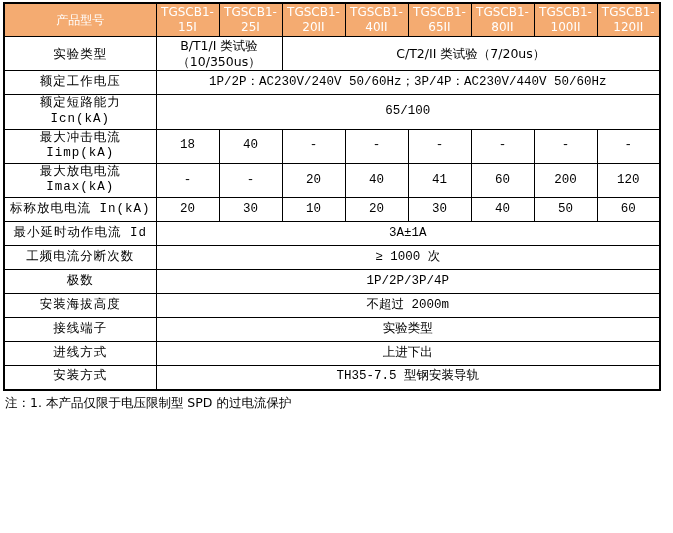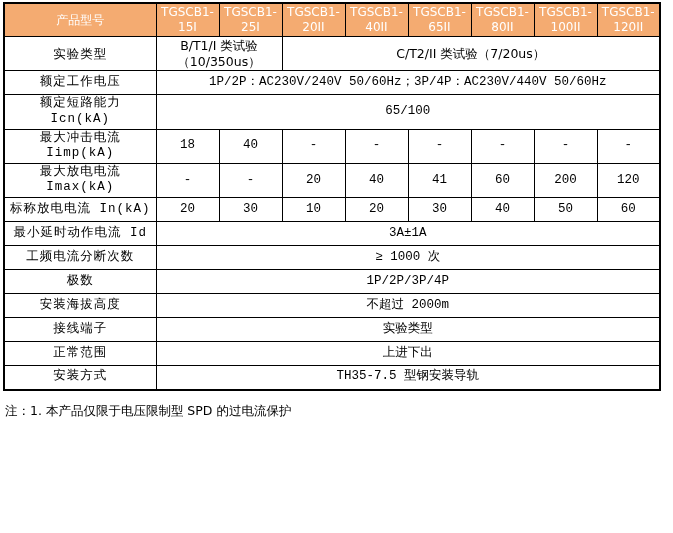--- a/index.html
+++ b/index.html
@@ -38,21 +38,21 @@
   tr.r-head   { height: 32px; }
   tr.r-test   { height: 34px; border-radius: 11px; }
   tr.r-std    { height: 24px; font-family: Liberation Mono, monospace; }
   tr.r-head th {
     background: #F4AB71;
     color: #FFFFFF;
     font-size: 12px;
   }
   td.lbl { letter-spacing: 1px; }
   .notes {
-    margin-top: 12px;
+    margin-top: 4px;
     margin-left: 0;
     font-size: 12.5px;
     color: #000000;
     line-height: 1.2;
   }
   .notes .note-line-1 { margin-left: 2px; }
 </style>
 </head>
 <body>
 
@@ -159,21 +159,21 @@
       <td class="lbl">安装海拔高度</td>
       <td colspan="8">不超过 2000m</td>
     </tr>
 
     <tr class="r-std">
       <td class="lbl">接线端子</td>
       <td colspan="8">实验类型</td>
     </tr>
 
     <tr class="r-std">
-      <td class="lbl">正常范围</td>
+      <td class="lbl">进线方式</td>
       <td colspan="8">上进下出</td>
     </tr>
 
     <tr class="r-std">
       <td class="lbl">安装方式</td>
       <td colspan="8">TH35-7.5 型钢安装导轨</td>
     </tr>
   </tbody>
     </table>
 

